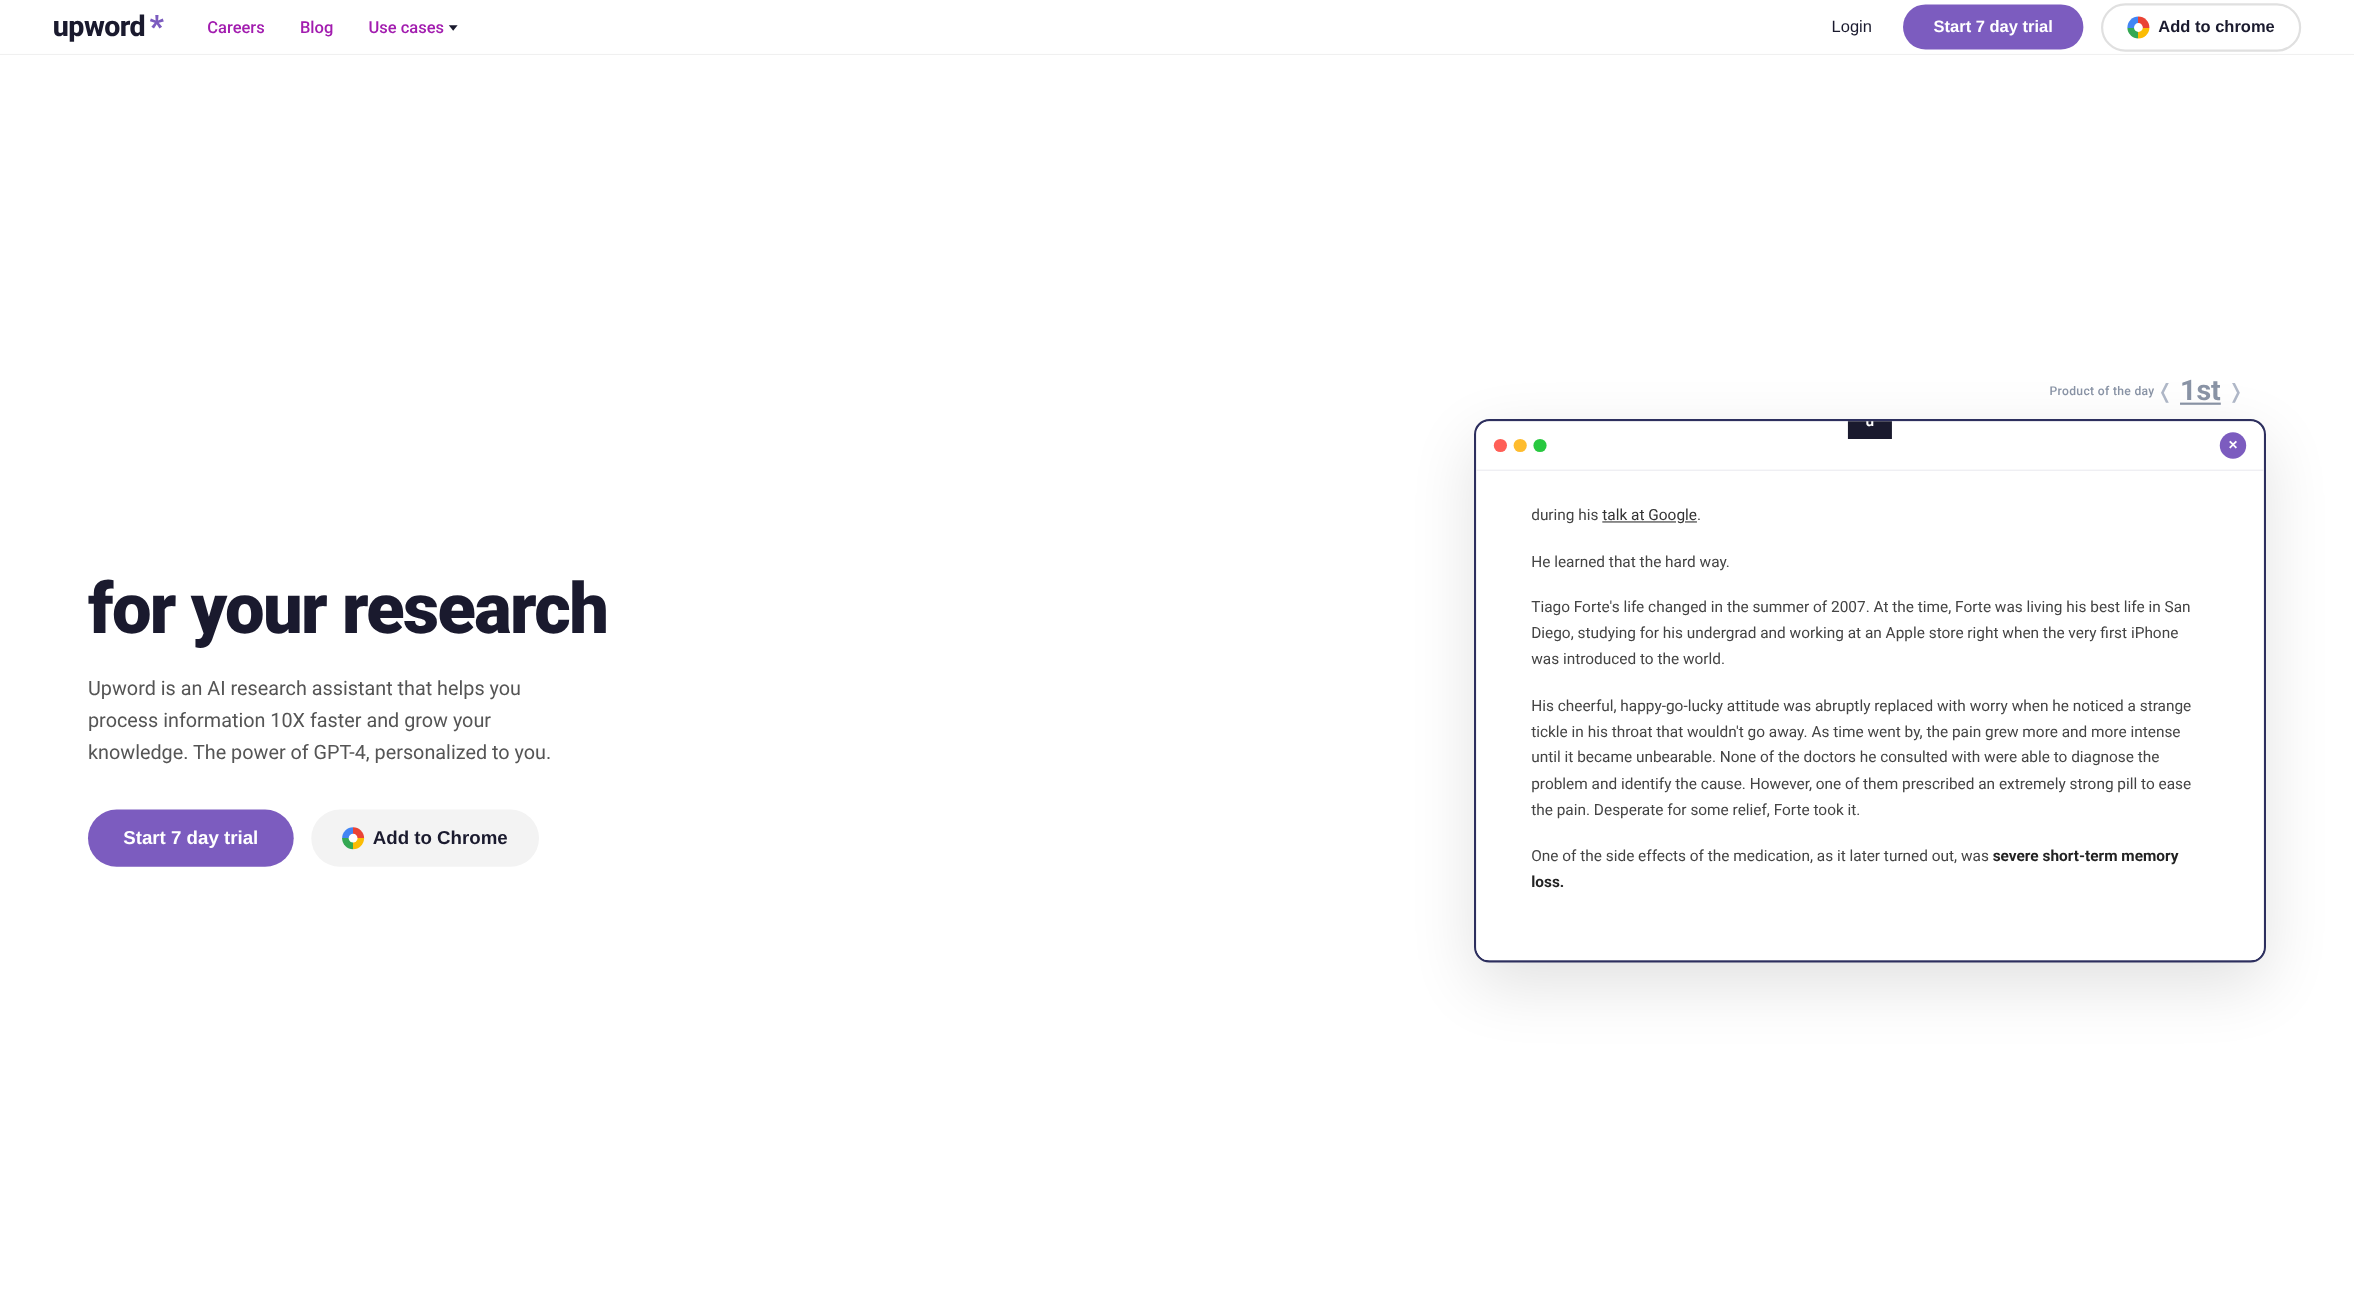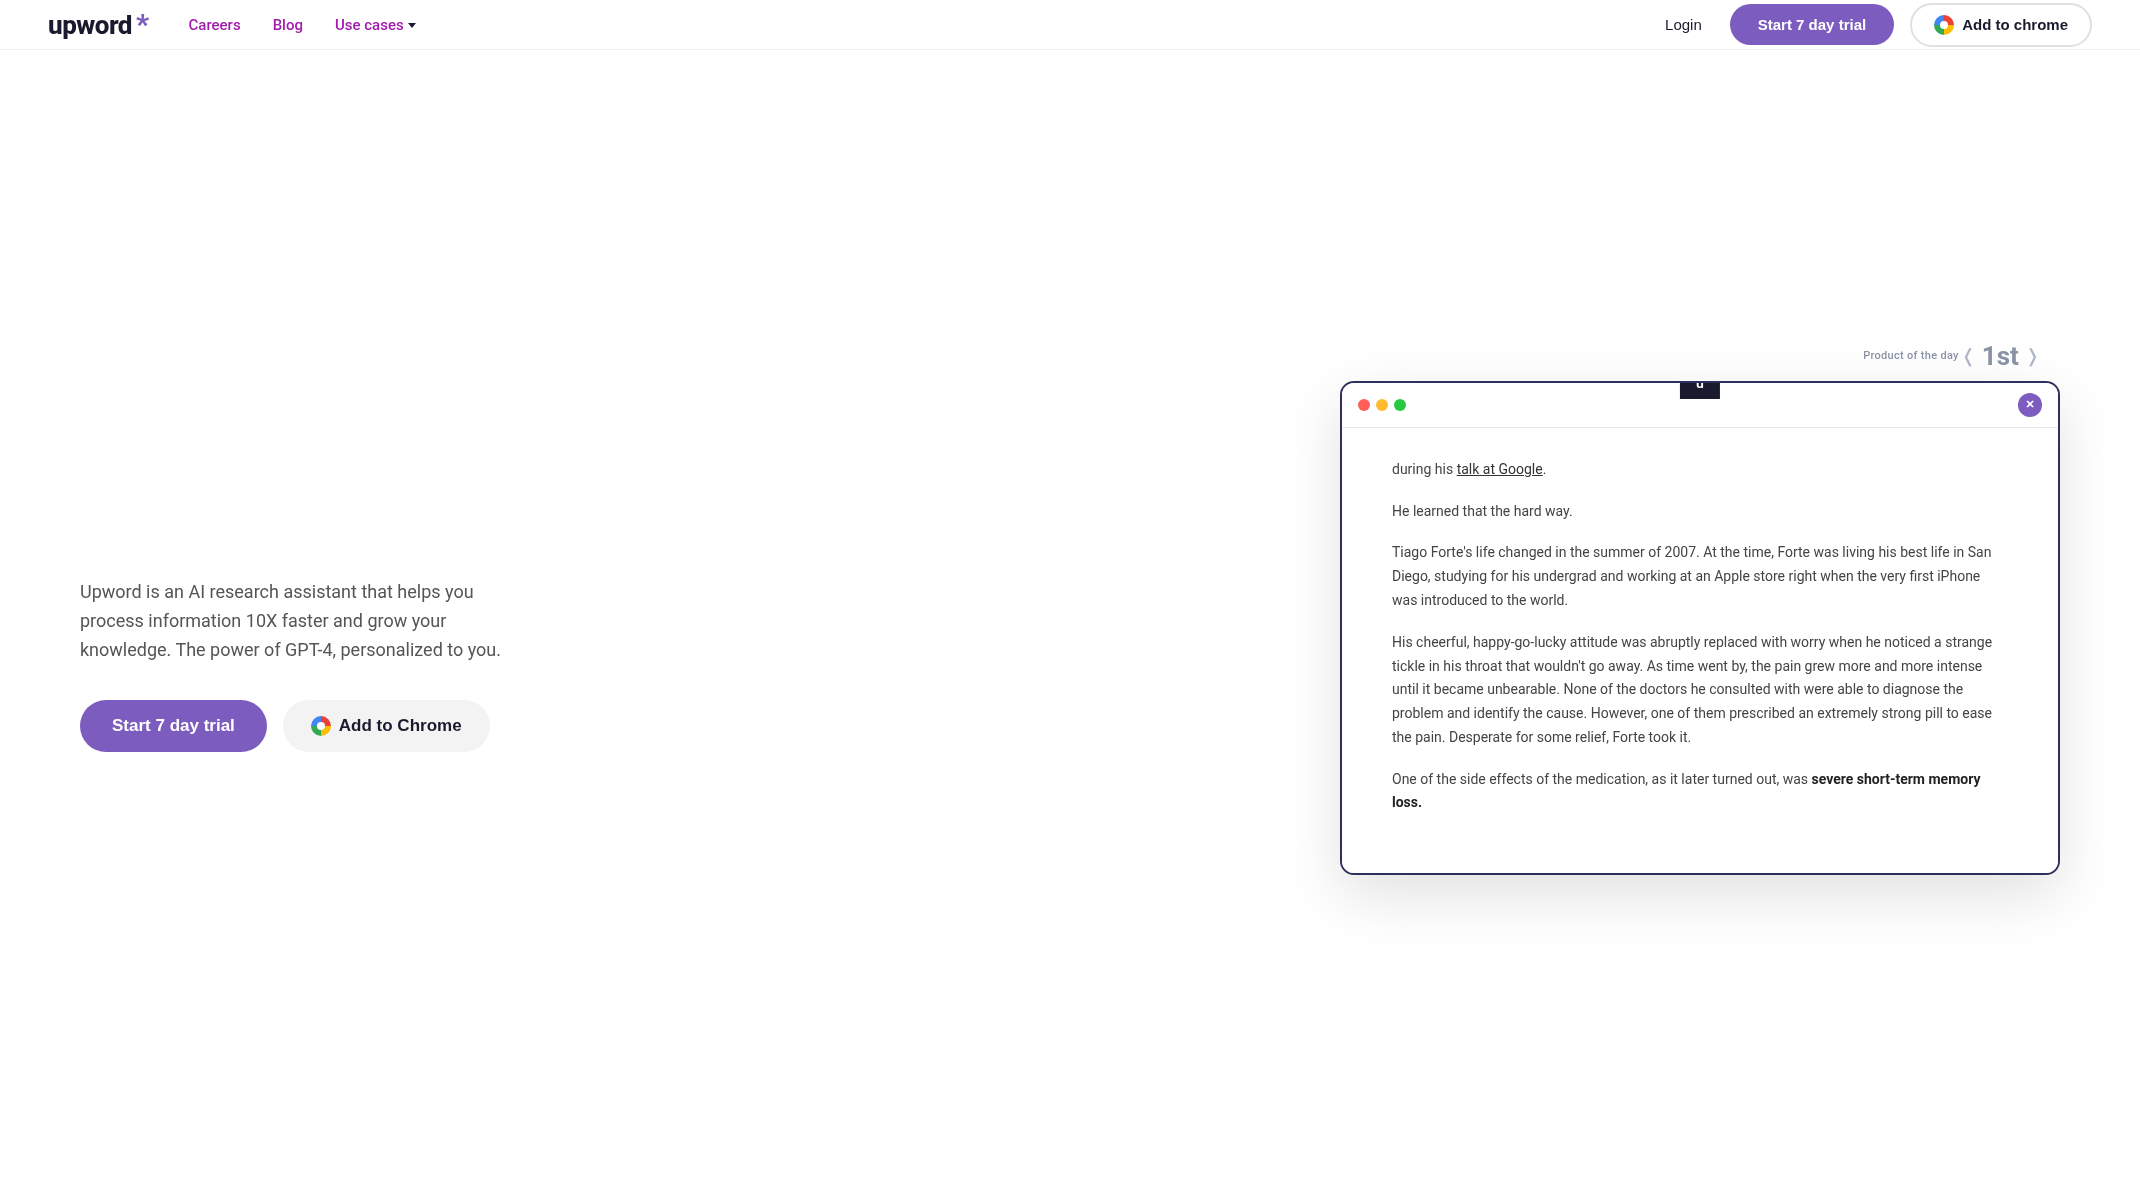--- a/index.html
+++ b/index.html
@@ -225,20 +225,21 @@
       font-size: 11px;
       color: #8a94a6;
       font-weight: 500;
       letter-spacing: 0.3px;
     }
 
     .product-rank {
       font-size: 26px;
       font-weight: 700;
       color: #8a94a6;
+      text-decoration: underline;
     }
 
     .browser-mockup {
       width: 720px;
       background: #fff;
       border-radius: 14px;
       border: 2.5px solid #2d2f5e;
       box-shadow: 0 20px 60px rgba(0,0,0,0.12);
       overflow: hidden;
       position: relative;
@@ -379,20 +380,21 @@
       <span class="chrome-icon"></span>
       <span>Add to chrome</span>
     </button>
   </div>
 </nav>
 
 <section class="hero">
   <div class="hero-left">
     <h1 class="hero-title">
       <br>
+      <span>for your research</span>
     </h1>
     <p class="hero-subtitle">Upword is an AI research assistant that helps you process information 10X faster and grow your knowledge. The power of GPT-4, personalized to you.</p>
     <div class="hero-buttons">
       <button class="btn-hero-trial">Start 7 day trial</button>
       <button class="btn-hero-chrome">
         <span class="chrome-icon"></span>
         <span>Add to Chrome</span>
       </button>
     </div>
   </div>

